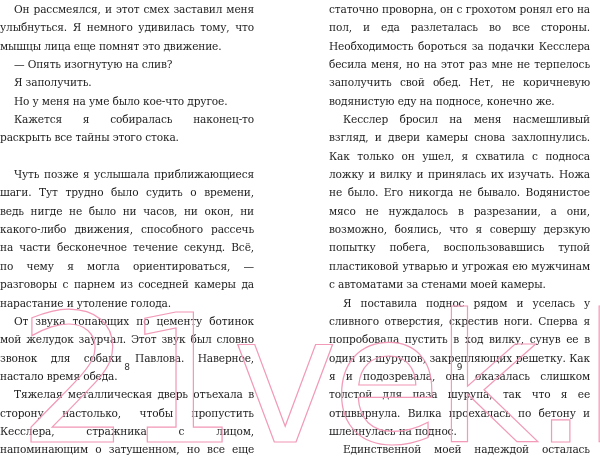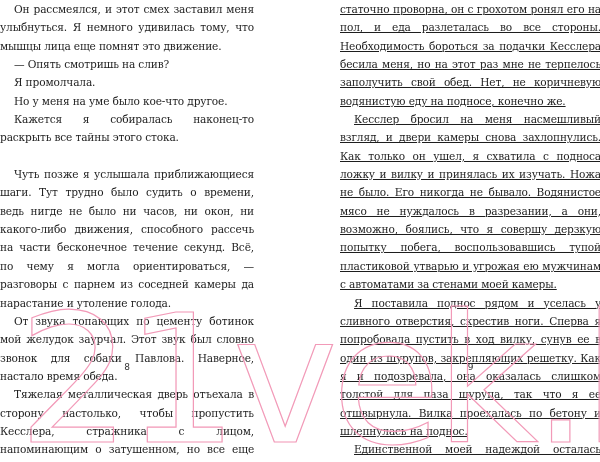--- a/index.html
+++ b/index.html
@@ -6,21 +6,21 @@
   body {
     width: 600px; height: 462px; overflow: hidden; position: relative;
     background: #ffffff;
     font-family: "DejaVu Serif", "Liberation Serif", serif;
     color: #1e1e1e;
   }
   .page {
     position: absolute; top: 0; height: 374px;
   }
   .page.left { left: 0; width: 254px; }
-  .page.right { left: 340px; width: 261px; text-decoration: underline; }
+  .page.right { left: 329px; width: 261px; }
   .text {
     font-size: 10.6px;
     line-height: 18.35px;
     text-align: justify;
     letter-spacing: -0.15px;
   }
   .text p { margin: 0; text-indent: 14px; }
   .text p.noindent { text-indent: 0; }
   .text p.gap { margin-top: 18.35px; }
   .pagenum {
@@ -38,22 +38,22 @@
     pointer-events: none; white-space: nowrap;
     line-height: 1;
   }
 </style>
 </head>
 <body>
 
 <div class="page left">
   <div class="text">
     <p class="">Он рассмеялся, и этот смех заставил меня улыбнуться. Я немного удивилась тому, что мышцы лица еще помнят это движение.</p>
-    <p>— Опять смотришь на слив?</p>
-    <p>Я промолчала.</p>
+    <p>— Опять изогнутую на слив?</p>
+    <p>Я заполучить.</p>
     <p>Но у меня на уме было кое-что другое.</p>
     <p>Кажется я собиралась наконец-то раскрыть все тайны этого стока.</p>
     <p class="gap">Чуть позже я услышала приближающиеся шаги. Тут трудно было судить о времени, ведь нигде не было ни часов, ни окон, ни какого-либо движения, способного рассечь на части бесконечное течение секунд. Всё, по чему я могла ориентироваться, — разговоры с парнем из соседней камеры да нарастание и утоление голода.</p>
     <p>От звука топающих по цементу ботинок мой желудок заурчал. Этот звук был словно звонок для собаки Павлова. Наверное, настало время обеда.</p>
     <p>Тяжелая металлическая дверь отъехала в сторону настолько, чтобы пропустить Кесслера, стражника с лицом, напоминающим о затушенном, но все еще тлеющем костре. Большинству стражников было наплевать на меня, а вот Кесслер меня действительно ненавидел. Кажется, он негодовал, что его заставили приходить ко мне, приносить еду и чистую смену простой синей одежды, в которую меня тут облачили. Это вызывало у меня улыбку. Если бы он только знал, к чему я была привычна до того, как мой мир рассыпался, словно сгнивший изнутри дом!</p>
 
   </div>
   <div class="pagenum">8</div>
 </div>
 

